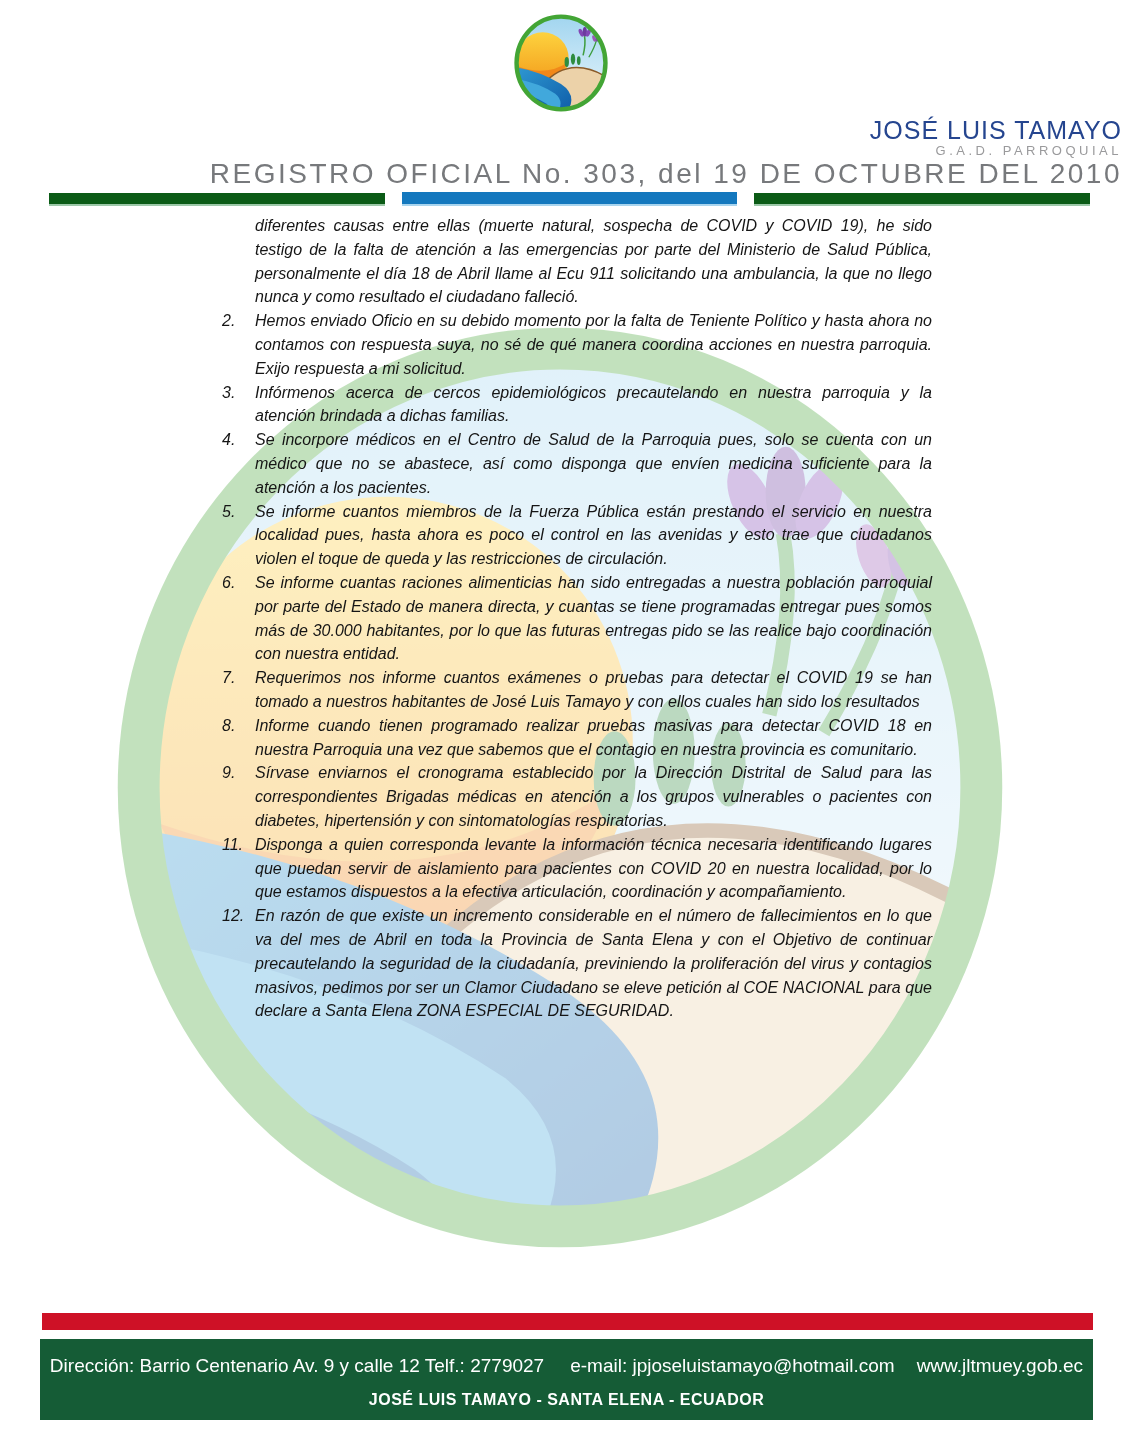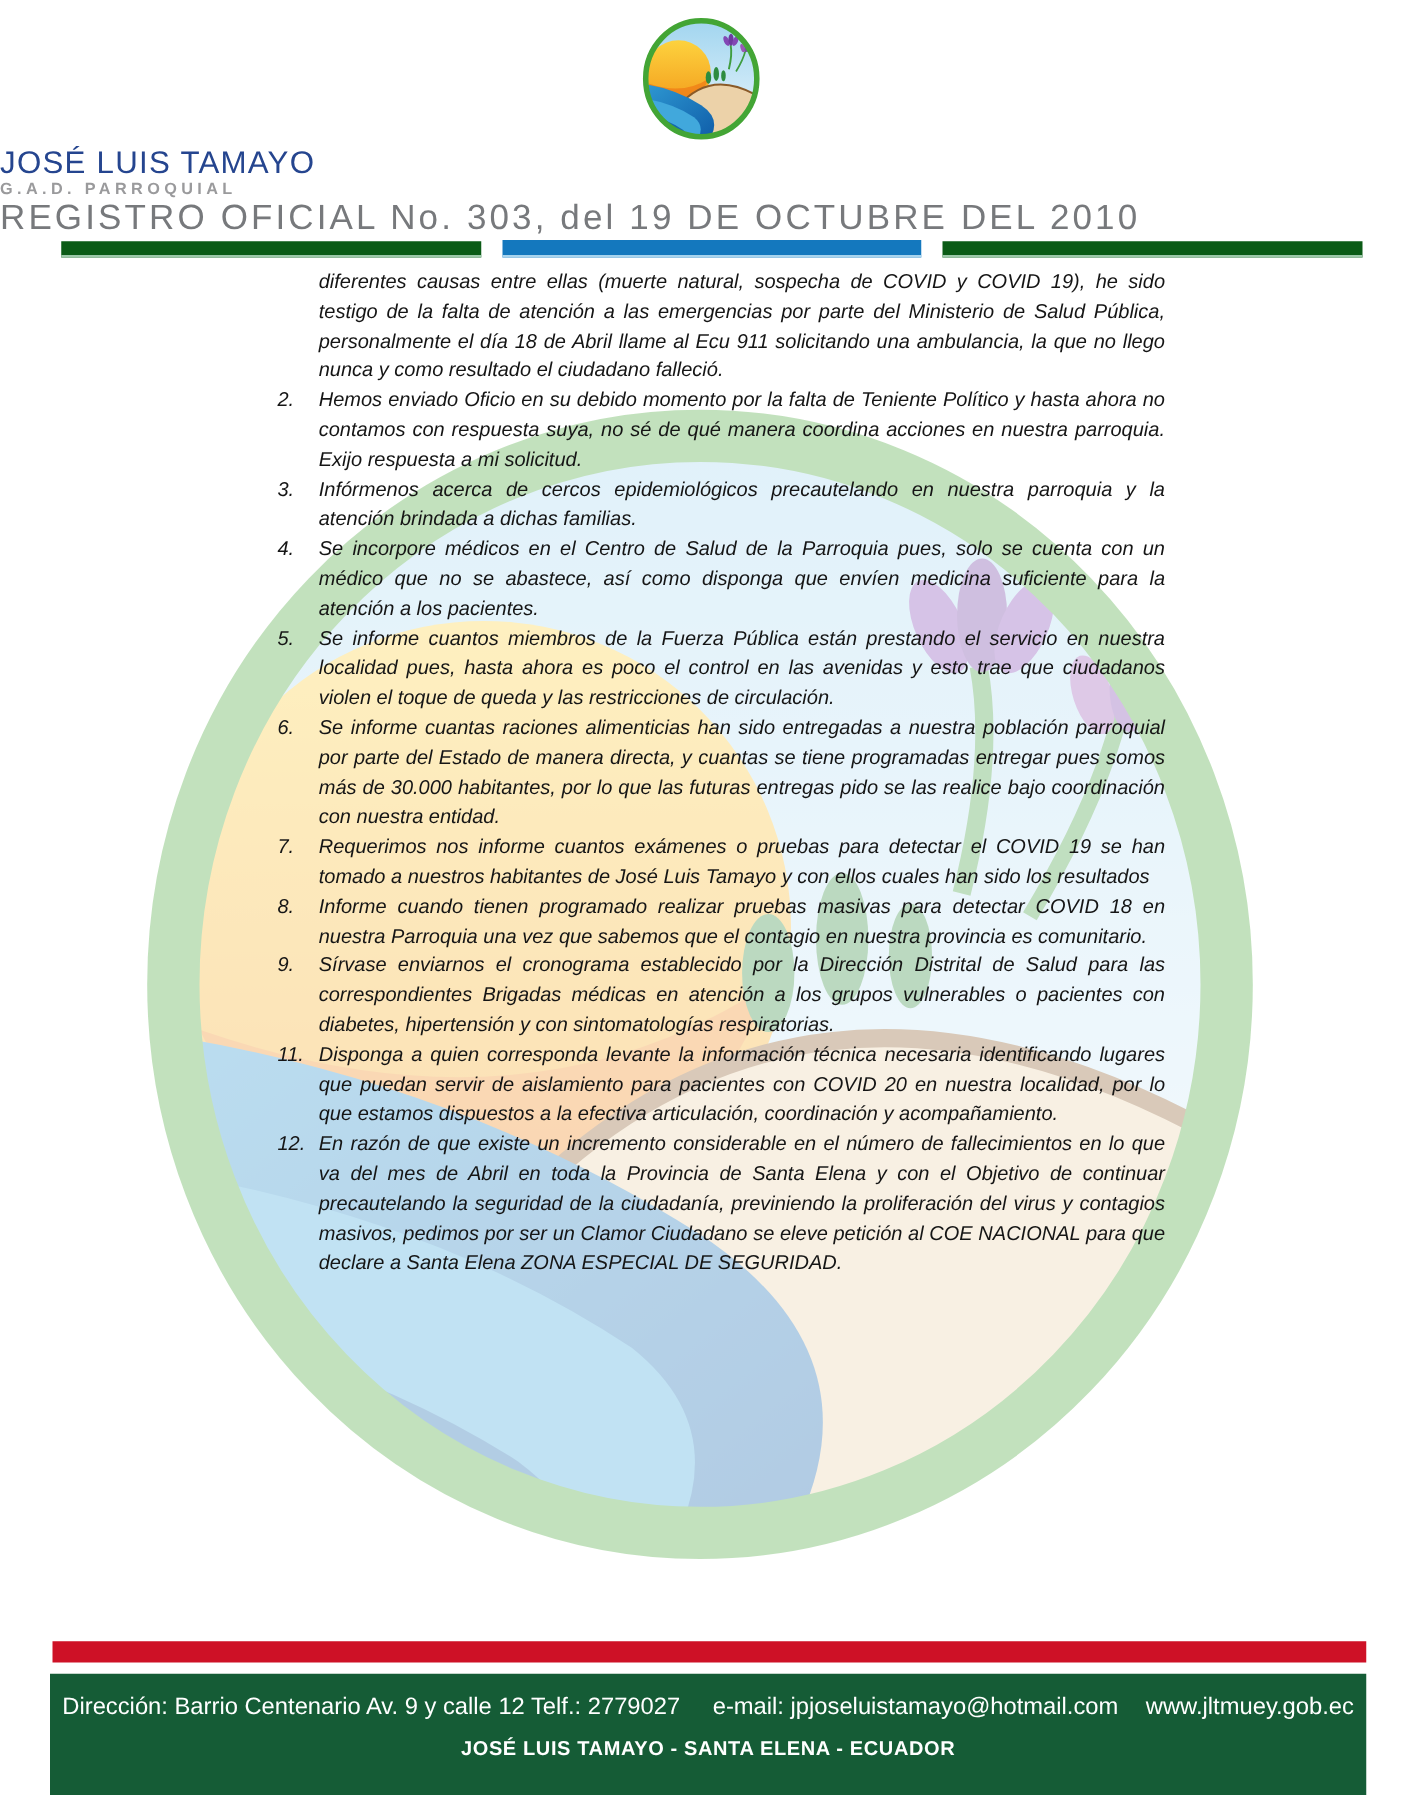--- a/index.html
+++ b/index.html
@@ -4,29 +4,29 @@
 <style>
   html,body{margin:0;padding:0;background:#ffffff;}
   .page{
     position:relative;
     width:1122px;height:1448px;
     background:#ffffff;
     overflow:hidden;
     font-family:"Liberation Sans",sans-serif;
   }
   
-  .header{position:relative;z-index:2;text-align:left;}
+  .header{position:relative;z-index:2;text-align:right;}
   .logo-small{display:block;margin:13px auto 0;width:96px;height:100px;}
   .org-name{
     margin-top:4px;line-height:26px;font-size:25px;letter-spacing:1px;
     color:#25458f;font-weight:400;
   }
   .org-subtitle{
     line-height:16px;font-size:13px;letter-spacing:3.5px;
-    color:#9a9a9c;font-weight:700;
+    color:#9a9a9c;font-weight:400;
   }
   .registro-line{
     margin-top:0;line-height:30px;font-size:28px;letter-spacing:2.5px;
     color:#77797c;font-weight:400;white-space:nowrap;
   }
   .tricolor-bar{
     margin:3px 32px 0 49px;height:14px;
     display:flex;align-items:stretch;
   }
   .bar-seg{flex:1 1 0;}
@@ -46,21 +46,21 @@
   }
   .cont-par{margin:0 0 0 33px;text-align:justify;}
   .num-list{margin:0;padding:0;list-style:none;}
   .num-item{display:flex;}
   .item-num{flex:0 0 33px;}
   .item-text{flex:1 1 auto;text-align:justify;}
   
   .footer{position:absolute;left:0;top:1313px;width:1122px;z-index:2;}
   .red-bar{margin:0 29px 0 42px;height:17px;}
   .green-footer{
-    margin:9px 29px 0 40px;height:97px;
+    margin:9px 29px 0 40px;height:81px;
     color:#ffffff;text-align:center;
   }
   .footer-line1{
     padding-top:16px;font-size:19px;line-height:22px;white-space:nowrap;
   }
   .footer-line1 .sep1{display:inline-block;width:26px;}
   .footer-line1 .sep2{display:inline-block;width:22px;}
   .footer-line2{
     margin-top:11px;font-size:16px;line-height:24px;font-weight:bold;letter-spacing:0.5px;
   }

